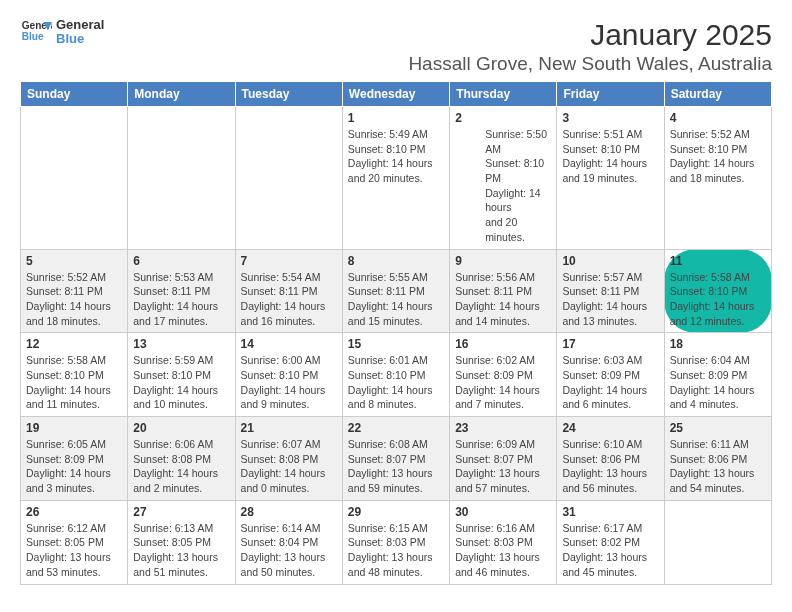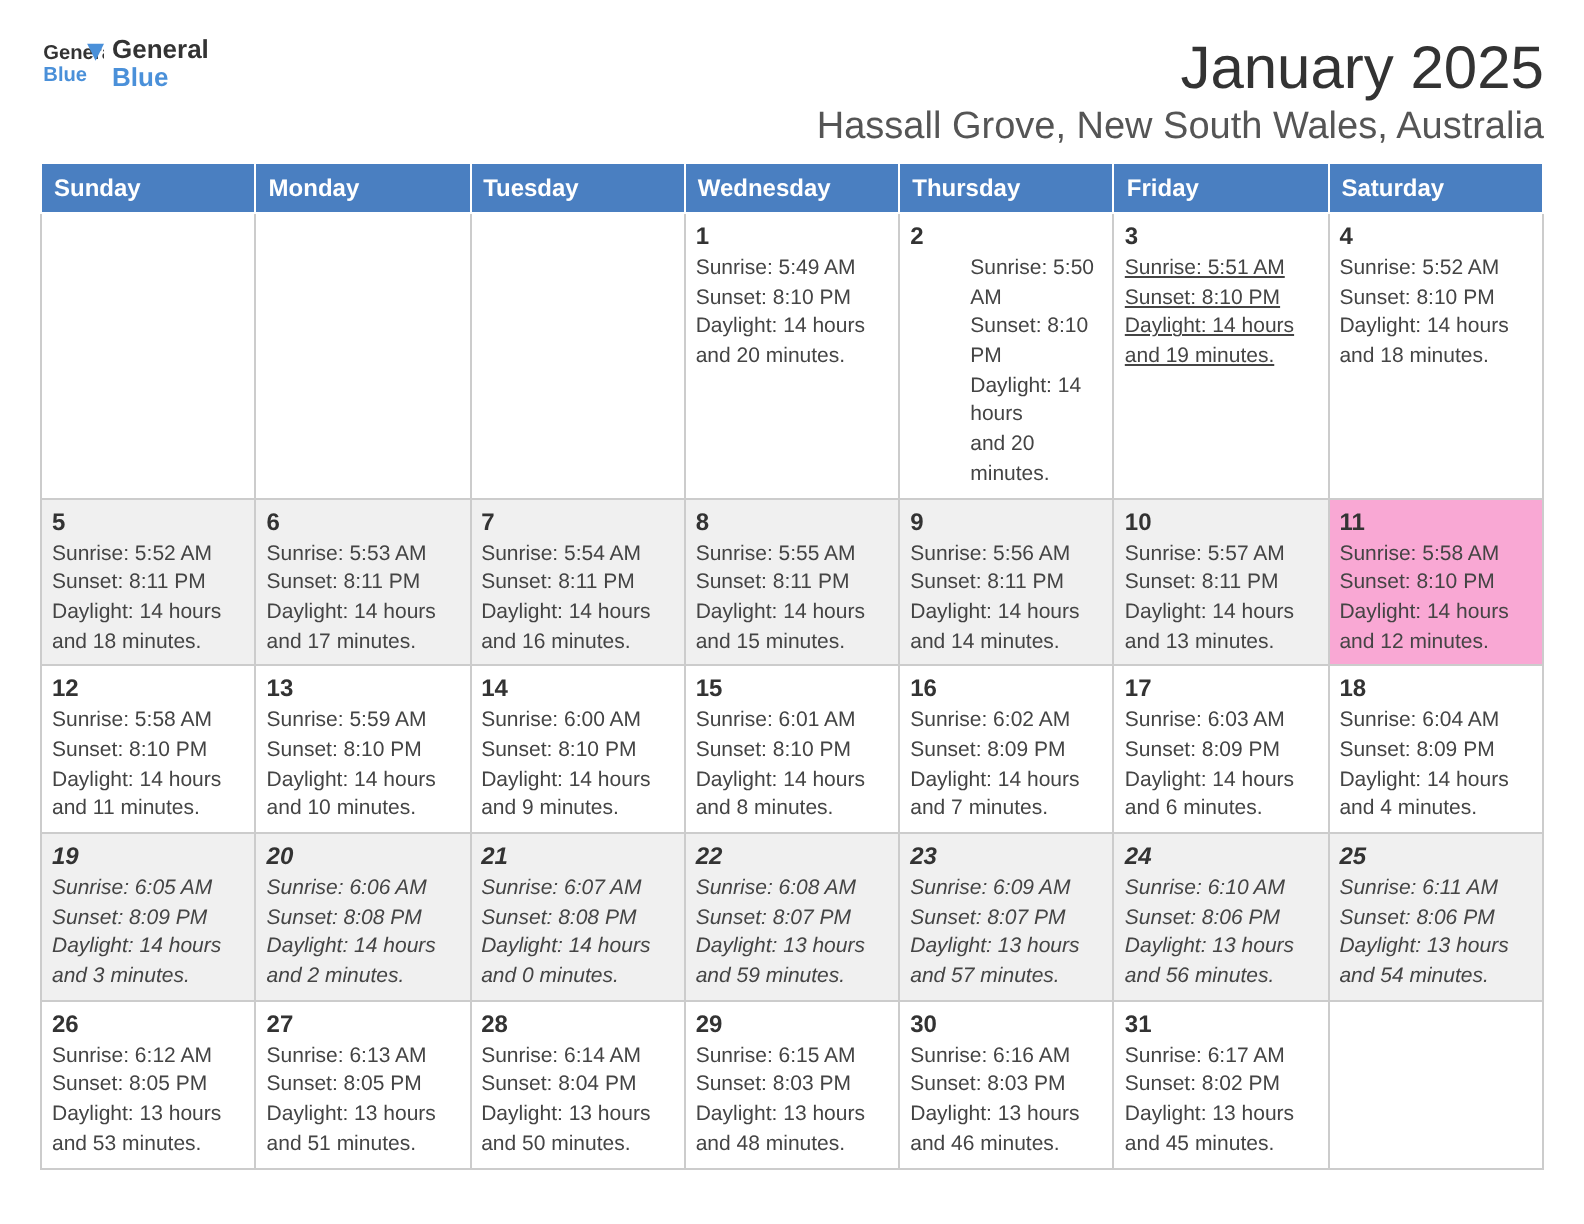--- a/index.html
+++ b/index.html
@@ -140,21 +140,21 @@
           </td>
           <td>
             <span class="day-number">2</span>
             <div class="day-info" style="white-space: pre-line; margin-left: 30px;">Sunrise: 5:50 AM
 Sunset: 8:10 PM
 Daylight: 14 hours
 and 20 minutes.</div>
           </td>
           <td>
             <span class="day-number">3</span>
-            <div class="day-info" style="white-space: pre-line; text-decoration: underline;">Sunrise: 5:51 AM
+            <div class="day-info" style="white-space: pre-line;">Sunrise: 5:51 AM
 Sunset: 8:10 PM
 Daylight: 14 hours
 and 19 minutes.</div>
           </td>
           <td>
             <span class="day-number">4</span>
             <div class="day-info" style="white-space: pre-line;">Sunrise: 5:52 AM
 Sunset: 8:10 PM
 Daylight: 14 hours
 and 18 minutes.</div>
@@ -196,21 +196,21 @@
 Daylight: 14 hours
 and 14 minutes.</div>
           </td>
           <td style="background: rgb(240, 240, 240);">
             <span class="day-number">10</span>
             <div class="day-info" style="white-space: pre-line;">Sunrise: 5:57 AM
 Sunset: 8:11 PM
 Daylight: 14 hours
 and 13 minutes.</div>
           </td>
-          <td style="background: #f9a8d4;">
+          <td style="background: #14b8a6; border-radius: 32px;">
             <span class="day-number">11</span>
             <div class="day-info" style="white-space: pre-line;">Sunrise: 5:58 AM
 Sunset: 8:10 PM
 Daylight: 14 hours
 and 12 minutes.</div>
           </td>
         </tr>
         <tr style="background: rgb(255, 255, 255);">
           <td>
             <span class="day-number">12</span>
@@ -255,21 +255,21 @@
 and 6 minutes.</div>
           </td>
           <td>
             <span class="day-number">18</span>
             <div class="day-info" style="white-space: pre-line;">Sunrise: 6:04 AM
 Sunset: 8:09 PM
 Daylight: 14 hours
 and 4 minutes.</div>
           </td>
         </tr>
-        <tr style="background: #5eead4; font-style: italic;">
+        <tr style="background: #5eead4;">
           <td style="background: rgb(240, 240, 240);">
             <span class="day-number">19</span>
             <div class="day-info" style="white-space: pre-line;">Sunrise: 6:05 AM
 Sunset: 8:09 PM
 Daylight: 14 hours
 and 3 minutes.</div>
           </td>
           <td style="background: rgb(240, 240, 240);">
             <span class="day-number">20</span>
             <div class="day-info" style="white-space: pre-line;">Sunrise: 6:06 AM

